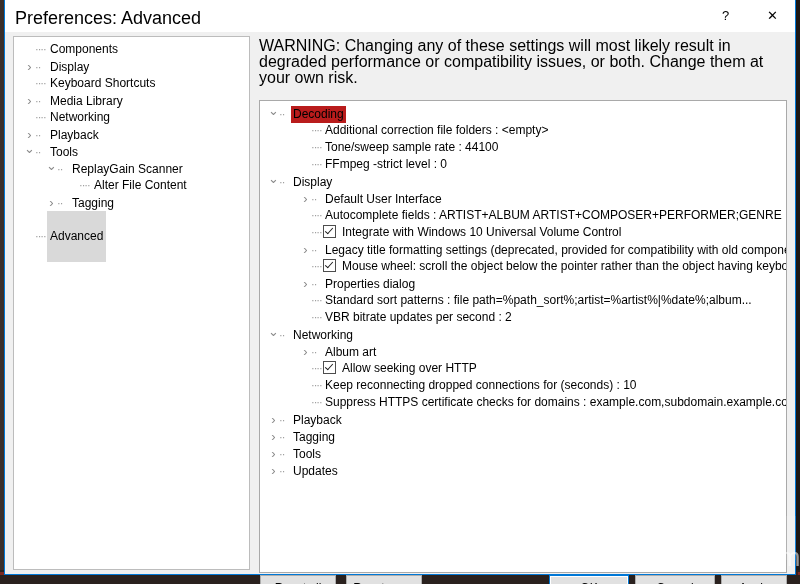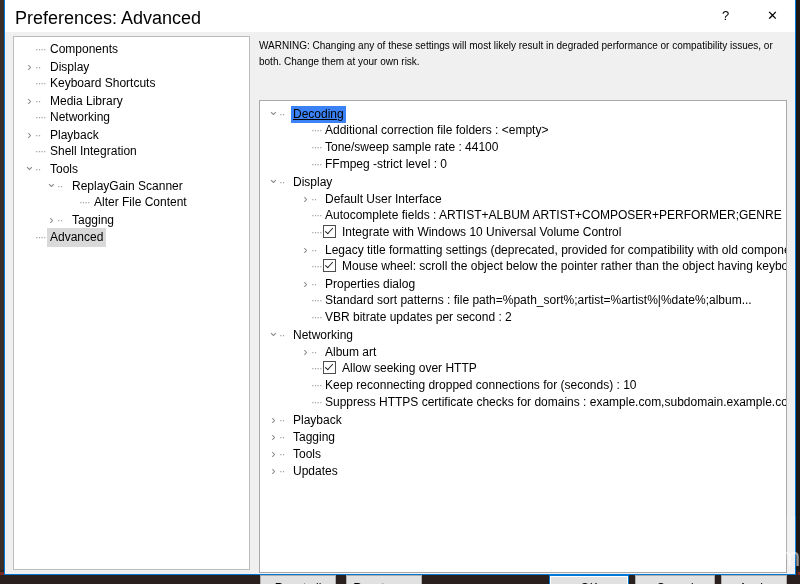--- a/index.html
+++ b/index.html
@@ -32,32 +32,32 @@
   
   #content{position:absolute;left:0;top:32px;width:790px;height:464px;background:#f0f0f0;}
 
   
   #leftpanel{position:absolute;left:8px;top:4px;width:237px;height:534px;
     background:#ffffff;border:1px solid #bcbcbc;box-sizing:border-box;overflow:hidden;}
   .ltree{position:absolute;left:0;top:4px;width:100%;}
 
   .trow{position:relative;height:17px;line-height:17px;white-space:nowrap;font-size:12px;}
   .trow .lbl{display:inline-block;padding:0 3px;}
-  .trow.sel-inactive .lbl{background:#d9d9d9;border:1px solid #d9d9d9;padding:0 2px;}
+  .trow.sel-inactive .lbl{background:#d9d9d9;border:1px solid #d9d9d9;padding:16px 2px;}
   .exp{display:inline-block;width:11px;text-align:center;color:#8a8a8a;font-size:10px;}
   .dashes{display:inline-block;width:12px;color:#9a9a9a;letter-spacing:-1px;font-size:11px;}
 
   
-  #warn{position:absolute;left:254px;top:6px;width:528px;font-size:10px;line-height:16px;color:#000;}
+  #warn{position:absolute;left:254px;top:6px;width:528px;font-size:16px;line-height:16px;color:#000;}
   #listbox{position:absolute;left:254px;top:68px;width:528px;height:473px;
     background:#ffffff;border:1px solid #a9a9a9;box-sizing:border-box;overflow:hidden;}
   #listinner{position:absolute;left:0;top:4px;width:100%;}
   .rrow{position:relative;height:17px;line-height:17px;white-space:nowrap;font-size:12px;}
   .rrow .rlbl{display:inline-block;padding:0 2px;}
-  .rrow.hl .rlbl{background:#3b82f6;text-decoration:underline;}
+  .rrow.hl .rlbl{background:#b91c1c;}
   .cb{display:inline-block;width:11px;height:11px;border:1px solid #4d4d4d;background:#fff;
     vertical-align:-2px;position:relative;margin-right:4px;}
   .cb.checked:after{content:"";position:absolute;left:3px;top:0px;width:3px;height:7px;
     border:solid #1b1b1b;border-width:0 1.6px 1.6px 0;transform:rotate(42deg);}
 
   
   #btnrow{position:absolute;left:0;top:543px;width:790px;height:31px;}
   .btn{position:absolute;top:0;height:25px;background:#e1e1e1;border:1px solid #adadad;
     box-sizing:border-box;font-size:12px;color:#000;display:flex;align-items:center;
     justify-content:center;cursor:default;}
@@ -90,21 +90,20 @@
   <div id="content">
 
     <div id="leftpanel">
       <div class="ltree" id="ltree">
           <div class="trow"><span style="display: inline-block; width: 10px;"></span><span class="exp"></span><span class="dashes">····</span><span class="lbl">Components</span></div>
           <div class="trow"><span style="display: inline-block; width: 10px;"></span><span class="exp" style="font-size: 13px;">›</span><span class="dashes">··</span><span class="lbl">Display</span></div>
           <div class="trow"><span style="display: inline-block; width: 10px;"></span><span class="exp"></span><span class="dashes">····</span><span class="lbl">Keyboard Shortcuts</span></div>
           <div class="trow"><span style="display: inline-block; width: 10px;"></span><span class="exp" style="font-size: 13px;">›</span><span class="dashes">··</span><span class="lbl">Media Library</span></div>
           <div class="trow"><span style="display: inline-block; width: 10px;"></span><span class="exp"></span><span class="dashes">····</span><span class="lbl">Networking</span></div>
           <div class="trow"><span style="display: inline-block; width: 10px;"></span><span class="exp" style="font-size: 13px;">›</span><span class="dashes">··</span><span class="lbl">Playback</span></div>
-          <div class="trow"><span style="display: inline-block; width: 10px;"></span><span class="exp"></span><span class="dashes">····</span><span class="lbl">Shell Integration</span></div>
           <div class="trow"><span style="display: inline-block; width: 10px;"></span><span class="exp" style="font-size: 13px; position: relative; top: -3px;">⌄</span><span class="dashes">··</span><span class="lbl">Tools</span></div>
           <div class="trow"><span style="display: inline-block; width: 32px;"></span><span class="exp" style="font-size: 13px; position: relative; top: -3px;">⌄</span><span class="dashes">··</span><span class="lbl">ReplayGain Scanner</span></div>
           <div class="trow"><span style="display: inline-block; width: 54px;"></span><span class="exp"></span><span class="dashes">····</span><span class="lbl">Alter File Content</span></div>
           <div class="trow"><span style="display: inline-block; width: 32px;"></span><span class="exp" style="font-size: 13px;">›</span><span class="dashes">··</span><span class="lbl">Tagging</span></div>
           <div class="trow sel-inactive"><span style="display: inline-block; width: 10px;"></span><span class="exp"></span><span class="dashes">····</span><span class="lbl">Advanced</span></div>
         </div>
     </div>
 
     <div id="warn">WARNING: Changing any of these settings will most likely result in degraded performance or compatibility issues, or both. Change them at your own risk.</div>
 

